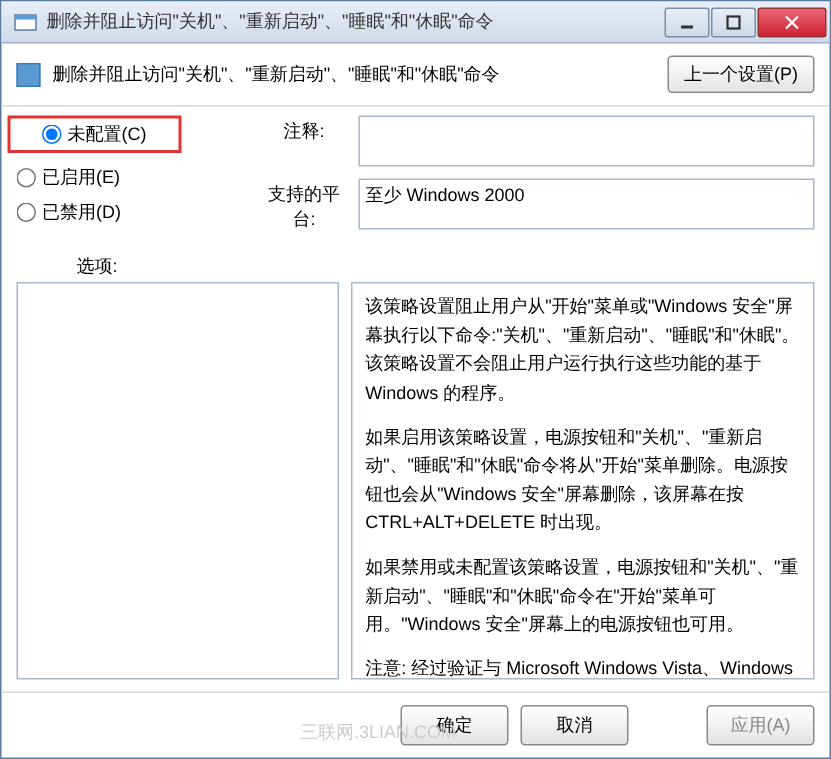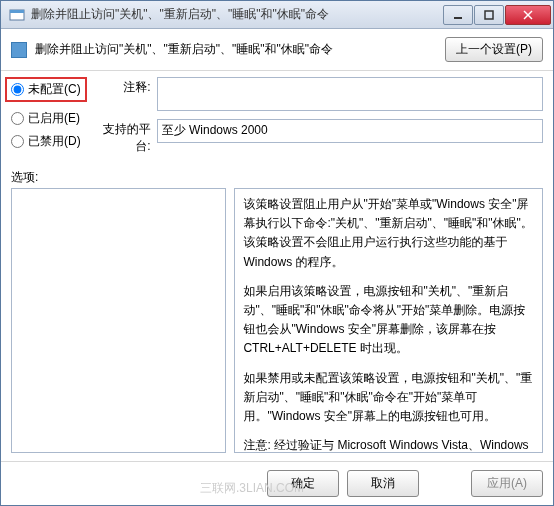--- a/index.html
+++ b/index.html
@@ -12,28 +12,28 @@
 .win-btn { width: 30px; height: 20px; background: linear-gradient(#e8eef7,#cfd9e7); border: 1px solid #7a8fa8; border-radius: 2px; display: flex; align-items: center; justify-content: center; cursor: pointer; }
 .win-btn.close { width: 46px; background: linear-gradient(#e67,#c23); border-color: #933; color: #fff; }
 .win-btn svg { width: 10px; height: 10px; }
 .header { display: flex; align-items: center; padding: 8px 10px; gap: 8px; border-bottom: 1px solid #d8d8d8; }
 .header-icon { width: 16px; height: 16px; background: #5a9bd4; border: 1px solid #3a7bb4; }
 .header-text { flex: 1; white-space: nowrap; overflow: hidden; }
 .nav-btn { padding: 3px 10px; background: linear-gradient(#fff,#e3e3e3); border: 1px solid #888; border-radius: 3px; cursor: pointer; text-align: center; }
 .config { display: flex; padding: 6px 10px 10px 10px; gap: 10px; }
 .radios { display: flex; flex-direction: column; gap: 6px; padding-top: 4px; }
 .radio-row { display: flex; align-items: center; gap: 4px; white-space: nowrap; }
-.radio-row.highlight { border: 2px solid #d33; padding: 2px 4px; margin: -4px -6px 2px -6px; }
+.radio-row.highlight { border: 2px solid #d33; padding: 2px 21px; margin: -4px -6px 2px -6px; }
 .radio-row input { margin: 0; }
 .fields { flex: 1; display: flex; flex-direction: column; gap: 8px; }
 .field-row { display: flex; gap: 6px; }
-.field-label { width: 60px; padding-top: 2px; text-align: right; }
+.field-label { width: 60px; padding-top: 2px; text-align: center; margin-left: 48px; }
 .field-input { flex: 1; border: 1px solid #aab8cc; background: #fff; resize: none; padding: 2px 4px; height: 34px; }
-.field-input.single { height: 24px; }
-.mid-labels { display: flex; padding: 4px 10px 2px; }
+.field-input.single { height: 34px; }
+.mid-labels { display: flex; padding: 4px 10px 2px; margin-left: 40px; }
 .mid-labels .l { width: 50%; }
 .panes { flex: 1; display: flex; gap: 8px; padding: 0 10px 8px; min-height: 0; }
 .pane { border: 1px solid #aab8cc; background: #fff; padding: 6px 8px; overflow: auto; }
 .pane.left { flex: 1; }
 .pane.right { width: 58%; line-height: 1.6; }
 .pane.right p { margin-bottom: 10px; }
 .footer { display: flex; justify-content: flex-end; gap: 8px; padding: 8px 10px; border-top: 1px solid #d8d8d8; align-items: center; }
 .btn { width: 72px; padding: 4px 0; text-align: center; background: linear-gradient(#fff,#e3e3e3); border: 1px solid #888; border-radius: 3px; cursor: pointer; }
 .btn.disabled { color: #888; margin-left: 44px; }
 .watermark { position: absolute; left: 200px; top: 480px; color: #ccc; font-size: 12px; pointer-events: none; text-align: right; }

